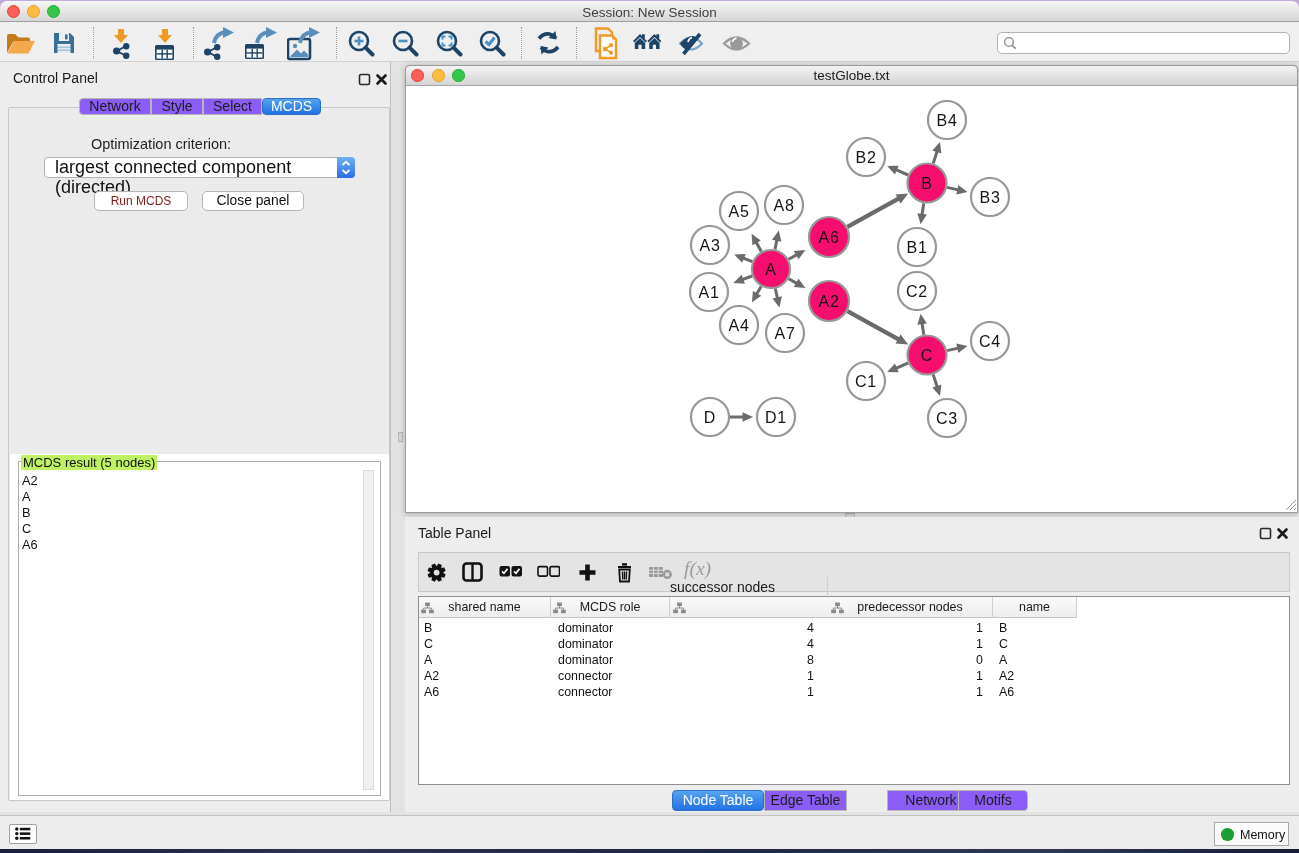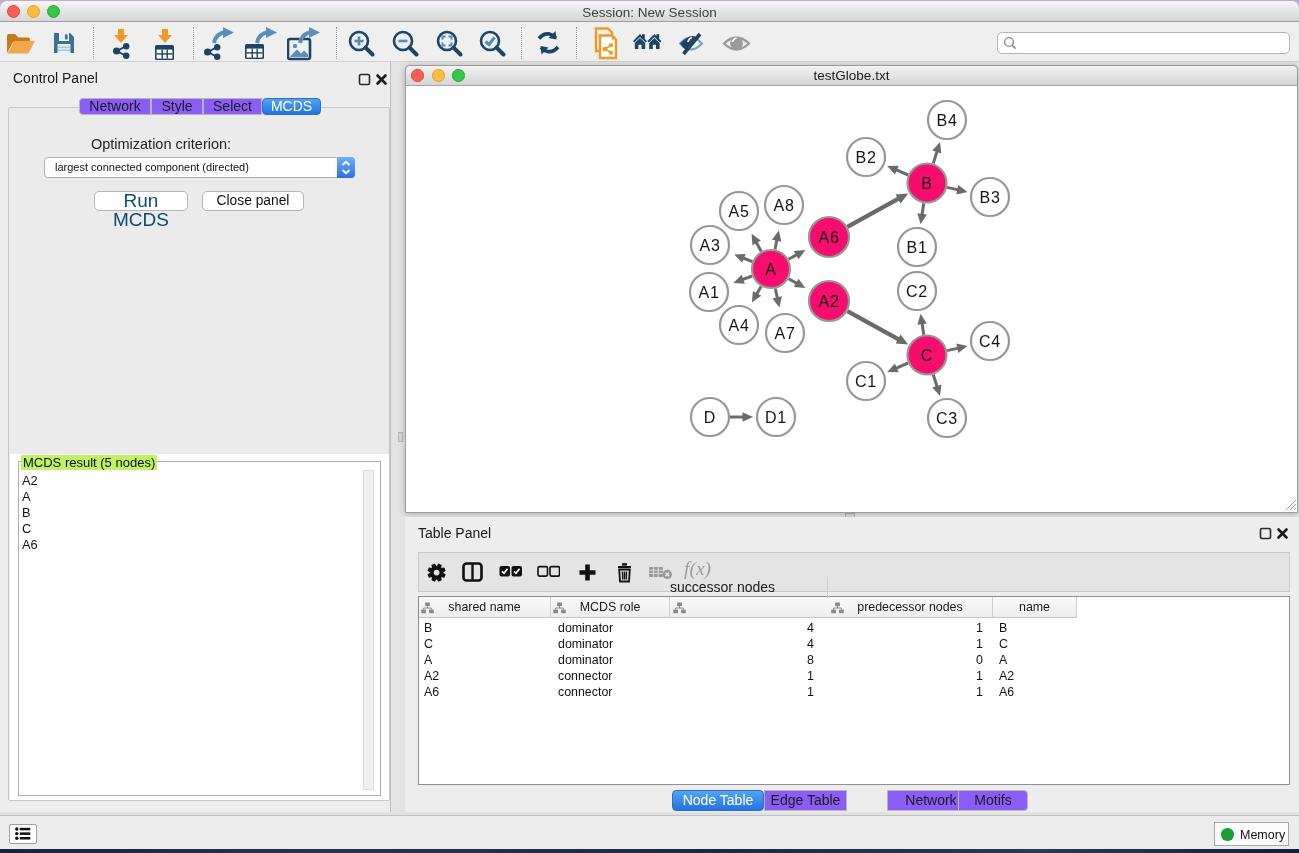--- a/index.html
+++ b/index.html
@@ -180,27 +180,27 @@
 <path d="M2.5 2.5 L10.5 10.5 M10.5 2.5 L2.5 10.5" stroke="#1a1a1a" stroke-width="2.6" stroke-linecap="round"></path>
   </svg>
 
 <div class="tabbtn" style="left:79px;top:98px;width:72px;border-radius:4px 0 0 4px">Network</div>
 <div class="tabbtn" style="left:151px;top:98px;width:52px">Style</div>
 <div class="tabbtn" style="left:203px;top:98px;width:59px">Select</div>
 <div class="tabbtn bluetab" style="left:262px;top:98px;width:59px;border-radius:4px">MCDS</div>
 
 <div class="abs" style="left:8px;top:107px;width:382px;height:694px;background:#ebebeb;border:1px solid #c8c8c8;border-radius:2px"></div>
 <div class="abs" style="left:8px;top:136px;width:306px;text-align:center;font-size:14.5px;color:#222">Optimization criterion:</div>
-<div class="abs" style="left:44px;top:157px;width:311px;height:21px;background:#fff;border:1px solid #b2b2b2;border-radius:4px;font-size:11px;color:#111;line-height:19.5px;padding-left:10px">largest connected component (directed)</div>
+<div class="abs" style="left:44px;top:157px;width:311px;height:21px;background:#fff;border:1px solid #b2b2b2;border-radius:4px;font-size:18px;color:#111;line-height:19.5px;padding-left:10px">largest connected component (directed)</div>
 <div class="abs" style="left:337px;top:157px;width:18px;height:21px;background:linear-gradient(#6eb1f6,#2e6ce8);border-radius:0 4px 4px 0"></div>
 <svg class="abs" style="left:340px;top:160px" width="12" height="15" viewBox="0 0 12 15">
 <path d="M2.5 5 L6 1.8 L9.5 5" fill="none" stroke="#fff" stroke-width="1.8"></path>
 <path d="M2.5 10 L6 13.2 L9.5 10" fill="none" stroke="#fff" stroke-width="1.8"></path>
   </svg>
-<div class="abs" style="left:94px;top:191px;width:94px;height:20px;background:#fff;border:1px solid #b5b5b5;border-radius:5px;font-size:19px;color:#0c4a6e;text-align:center;line-height:18.5px">Run MCDS</div>
+<div class="abs" style="left:94px;top:191px;width:94px;height:20px;background:#fff;border:1px solid #b5b5b5;border-radius:5px;font-size:12px;color:#7f1d1d;text-align:center;line-height:18.5px">Run MCDS</div>
 <div class="abs" style="left:202px;top:191px;width:102px;height:20px;background:#fff;border:1px solid #b5b5b5;border-radius:5px;font-size:13.8px;color:#111;text-align:center;line-height:18.5px">Close panel</div>
 
 <div class="abs" style="left:10px;top:454px;width:379px;height:346px;background:#fff"></div>
 <div class="abs" style="left:18px;top:461px;width:363px;height:335px;border:1px solid #adadad;background:#fff"></div>
 <div class="abs" style="left:21px;top:455px;font-size:13px;color:#111;background:#bef264;padding:0 2px">MCDS result (5 nodes)</div>
 <div class="abs" style="left:363px;top:470px;width:11px;height:320px;background:#f0f0f0;border:1px solid #dcdcdc"></div>
 <div class="abs" style="left:22px;top:473px;font-size:12.8px;color:#111;line-height:15.9px">A2<br>A<br>B<br>C<br>A6</div>
 
 <div class="abs" style="left:398px;top:432px;width:5px;height:10px;background:#d8d8d8;border:1px solid #b5b5b5"></div>
 <div class="abs" style="left:845px;top:513px;width:10px;height:5px;background:#d8d8d8;border:1px solid #b5b5b5"></div>

